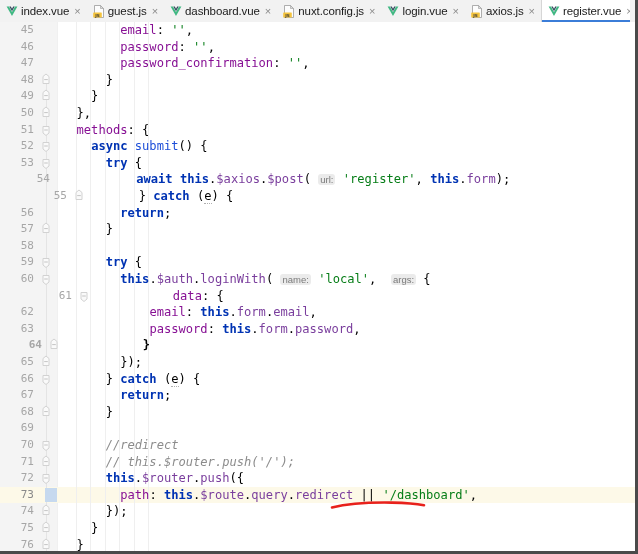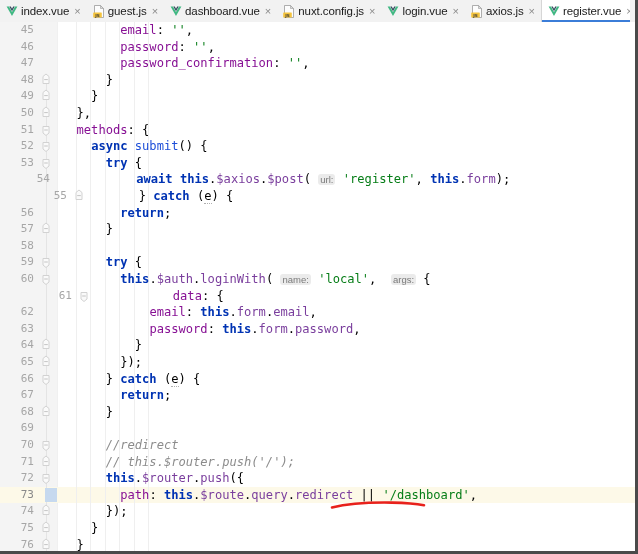--- a/index.html
+++ b/index.html
@@ -268,21 +268,21 @@
         <div class="row" style="top: 249px; position: absolute; left: 0px; right: 0px;"><div class="ln">60</div><div class="foldcell"><svg width="14" height="16" viewBox="0 0 14 16">
               <path d="M4 4.5 L10 4.5 L10 11 L7 13.5 L4 11 Z" fill="#fafafa" stroke="#d2d2d2" stroke-width="1"></path>
               <line x1="5.2" y1="8.0" x2="8.8" y2="8.0" stroke="#c4c4c4" stroke-width="1"></line>
             </svg></div><div class="code">        <span class="kw">this</span>.<span class="fn">$auth</span>.<span class="fn">loginWith</span>( <span class="hint">name:</span> <span class="str">'local'</span>,  <span class="hint">args:</span> {</div></div>
         <div class="row" style="top: 265.6px; position: absolute; left: 0px; right: 0px; margin-left: 38px;"><div class="ln">61</div><div class="foldcell"><svg width="14" height="16" viewBox="0 0 14 16">
               <path d="M4 4.5 L10 4.5 L10 11 L7 13.5 L4 11 Z" fill="#fafafa" stroke="#d2d2d2" stroke-width="1"></path>
               <line x1="5.2" y1="8.0" x2="8.8" y2="8.0" stroke="#c4c4c4" stroke-width="1"></line>
             </svg></div><div class="code">          <span class="prop">data</span>: {</div></div>
         <div class="row" style="top: 282.2px; position: absolute; left: 0px; right: 0px; text-decoration: underline;"><div class="ln">62</div><div class="code">            <span class="prop">email</span>: <span class="kw">this</span>.<span class="fn">form</span>.<span class="fn">email</span>,</div></div>
         <div class="row" style="top: 298.8px; position: absolute; left: 0px; right: 0px;"><div class="ln">63</div><div class="code">            <span class="prop">password</span>: <span class="kw">this</span>.<span class="fn">form</span>.<span class="fn">password</span>,</div></div>
-        <div class="row" style="top: 315.4px; position: absolute; left: 0px; right: 0px;"><div class="ln">64</div><div class="foldcell"><svg width="14" height="16" viewBox="0 0 14 16">
+        <div class="row" style="top: 315.4px; position: absolute; left: 8px; right: 0px; font-weight: bold;"><div class="ln">64</div><div class="foldcell"><svg width="14" height="16" viewBox="0 0 14 16">
               <path d="M4 4.5 L7 2 L10 4.5 L10 11.5 L4 11.5 Z" fill="#fafafa" stroke="#d2d2d2" stroke-width="1"></path>
               <line x1="5.2" y1="7.6" x2="8.8" y2="7.6" stroke="#c4c4c4" stroke-width="1"></line>
             </svg></div><div class="code">          }</div></div>
         <div class="row" style="top: 332px; position: absolute; left: 0px; right: 0px;"><div class="ln">65</div><div class="foldcell"><svg width="14" height="16" viewBox="0 0 14 16">
               <path d="M4 4.5 L7 2 L10 4.5 L10 11.5 L4 11.5 Z" fill="#fafafa" stroke="#d2d2d2" stroke-width="1"></path>
               <line x1="5.2" y1="7.6" x2="8.8" y2="7.6" stroke="#c4c4c4" stroke-width="1"></line>
             </svg></div><div class="code">        });</div></div>
         <div class="row" style="top: 348.6px; position: absolute; left: 0px; right: 0px;"><div class="ln">66</div><div class="foldcell"><svg width="14" height="16" viewBox="0 0 14 16">
               <path d="M4 4.5 L10 4.5 L10 11 L7 13.5 L4 11 Z" fill="#fafafa" stroke="#d2d2d2" stroke-width="1"></path>
               <line x1="5.2" y1="8.0" x2="8.8" y2="8.0" stroke="#c4c4c4" stroke-width="1"></line>

